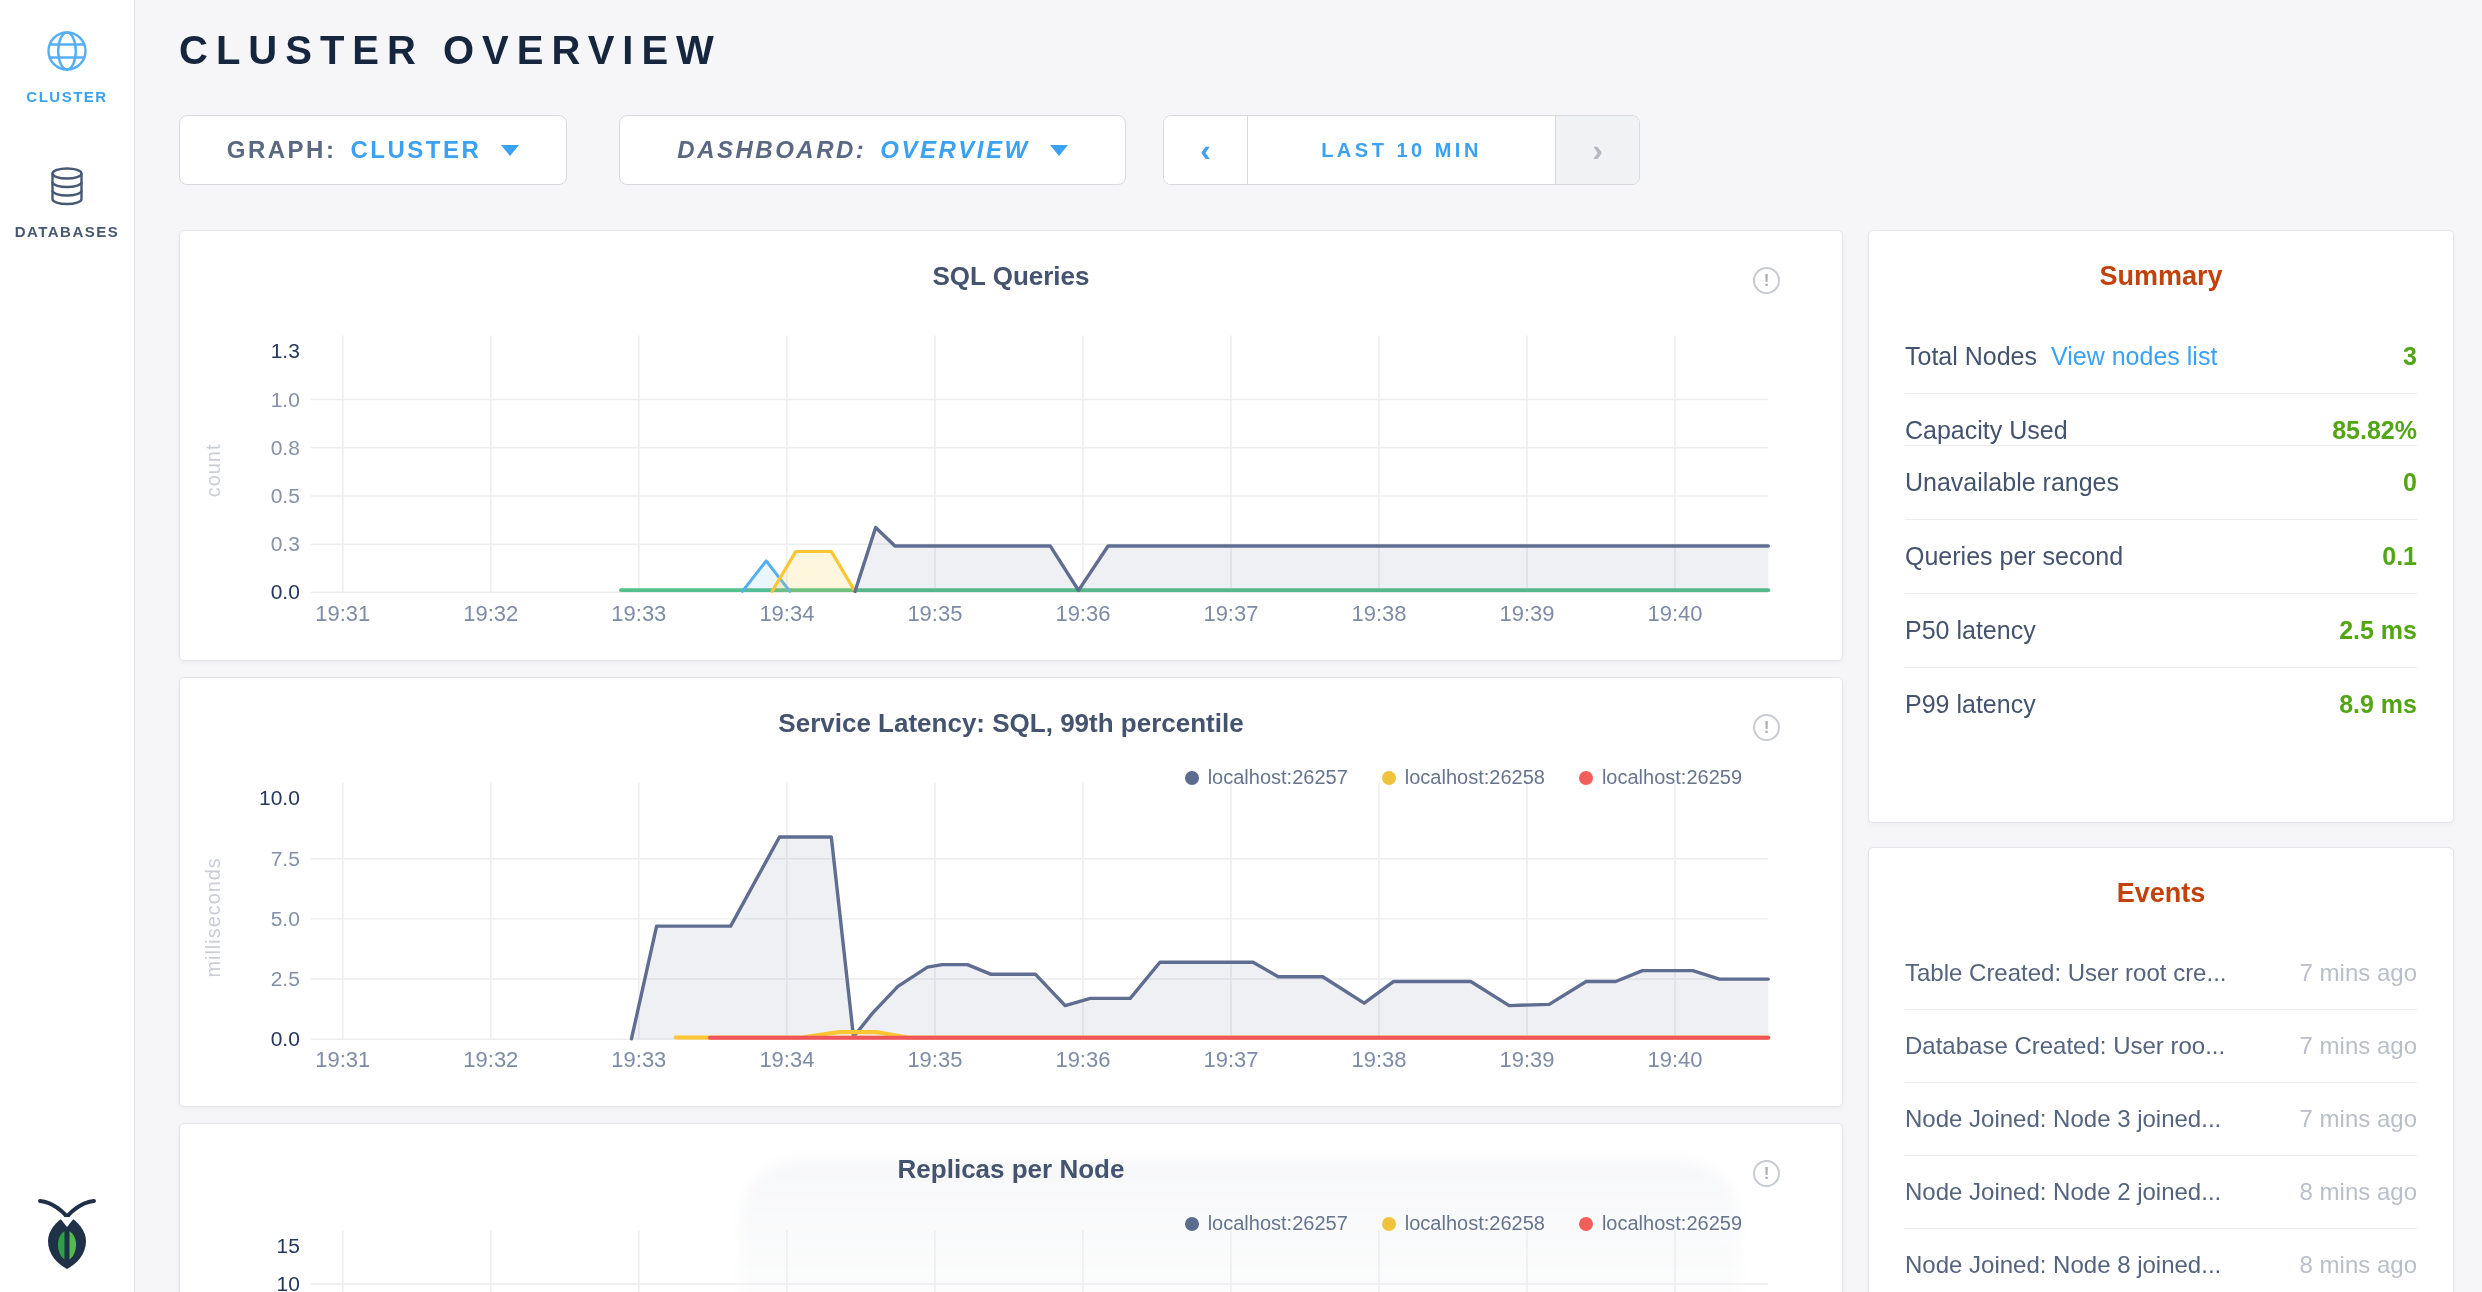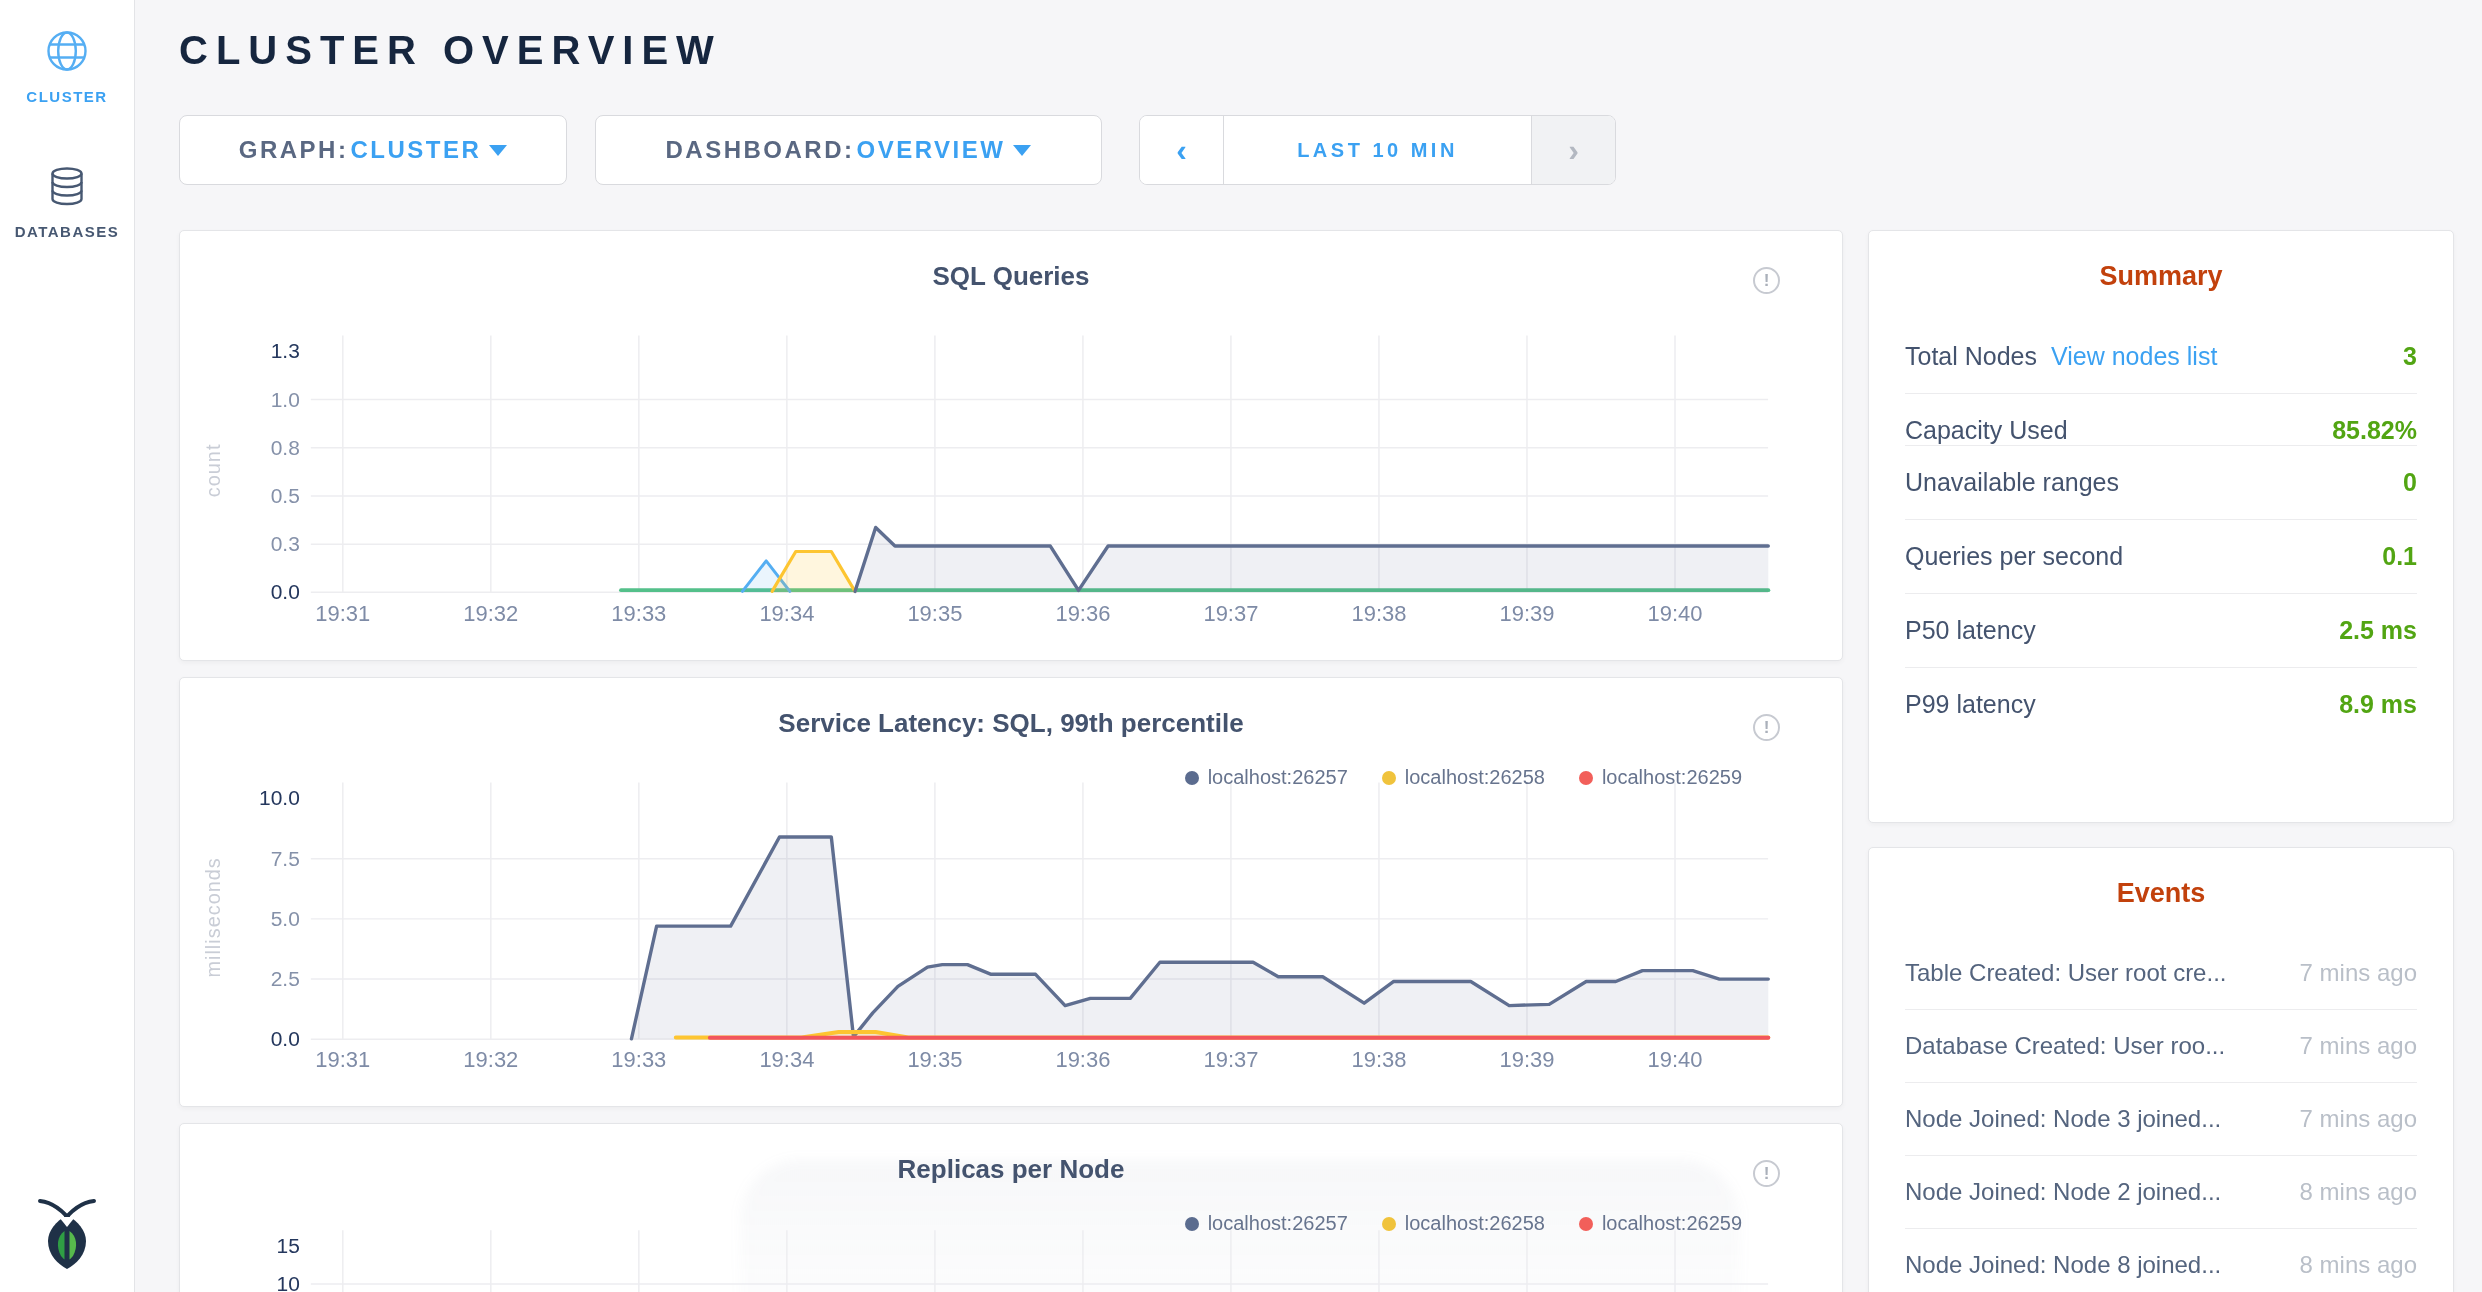--- a/index.html
+++ b/index.html
@@ -16,24 +16,24 @@
   .nav-item.active .nav-label { color:#3ba1f2; }
   .logo { margin-top:auto; margin-bottom:16px; }
 
   
   .main { margin-left:135px; padding:26px 28px 0 44px; }
   h1.page-title { margin:0; font-size:40px; line-height:48px; font-weight:700;
     letter-spacing:8px; color:#16263f; }
 
   .controls { display:flex; align-items:center; margin-top:41px; }
   .select-box { height:70px; background:#fff; border:1.5px solid #d9dade; border-radius:8px;
-    display:flex; align-items:center; justify-content:center; gap:2px;
+    display:flex; align-items:center; justify-content:center; gap:14px;
     font-size:24px; letter-spacing:2.5px; font-weight:700; color:#5a6882; cursor:pointer; }
   .select-box.w1 { width:388px; }
-  .select-box.w2 { width:507px; margin-left:28px; }
+  .select-box.w2 { width:507px; margin-left:52px;font-style:italic; }
   .sel-value { color:#3ba1f2; }
   .caret { width:0; height:0; border-left:9px solid transparent; border-right:9px solid transparent;
     border-top:11px solid #3ba1f2; margin-left:6px; }
   .time-control { margin-left:37px; height:70px; display:flex; border:1.5px solid #d9dade;
     border-radius:8px; overflow:hidden; background:#fff; }
   .tc-btn { width:84px; border:none; background:#fff; color:#3ba1f2; font-size:32px;
     font-weight:700; cursor:pointer; padding:0; line-height:1; }
   .tc-btn.prev { border-right:1.5px solid #d9dade; }
   .tc-btn.next { border-left:1.5px solid #d9dade; background:#f1f2f4; color:#b3b8c1; }
   .tc-range { width:307px; display:flex; align-items:center; justify-content:center;

